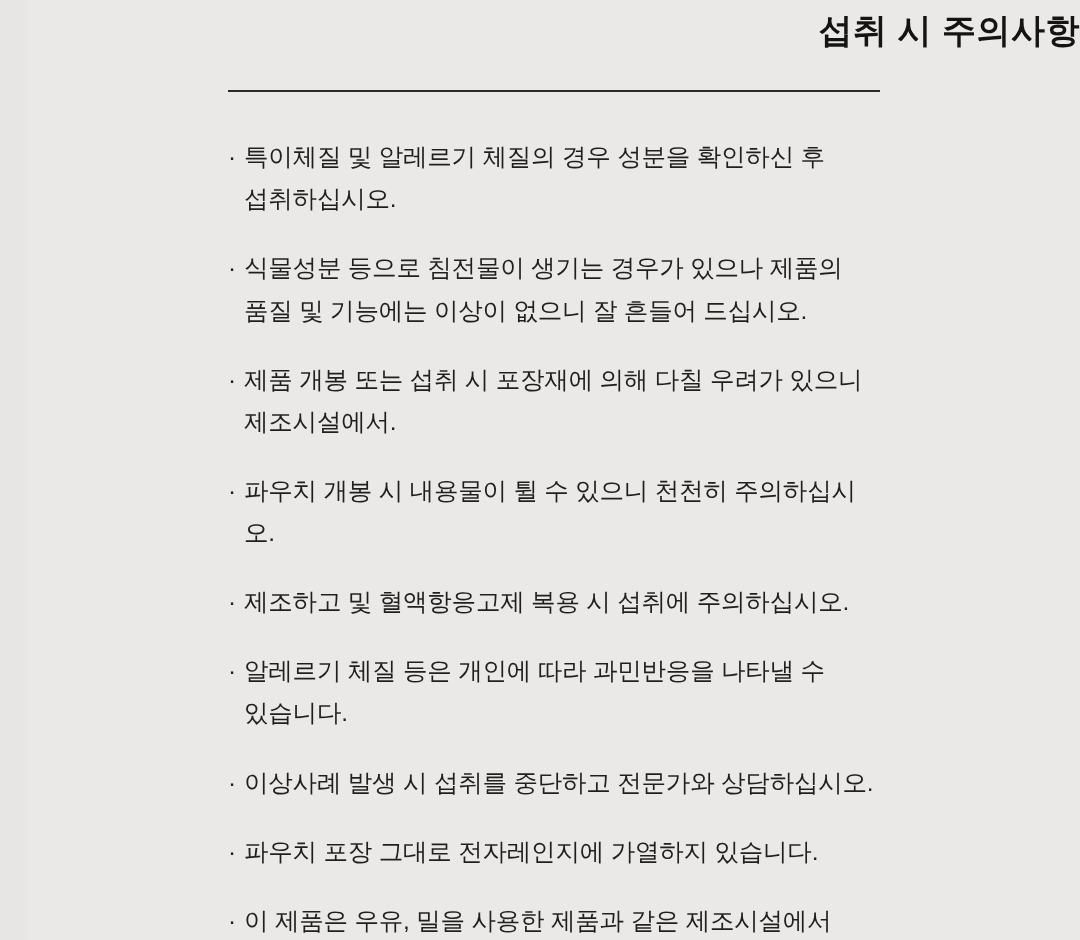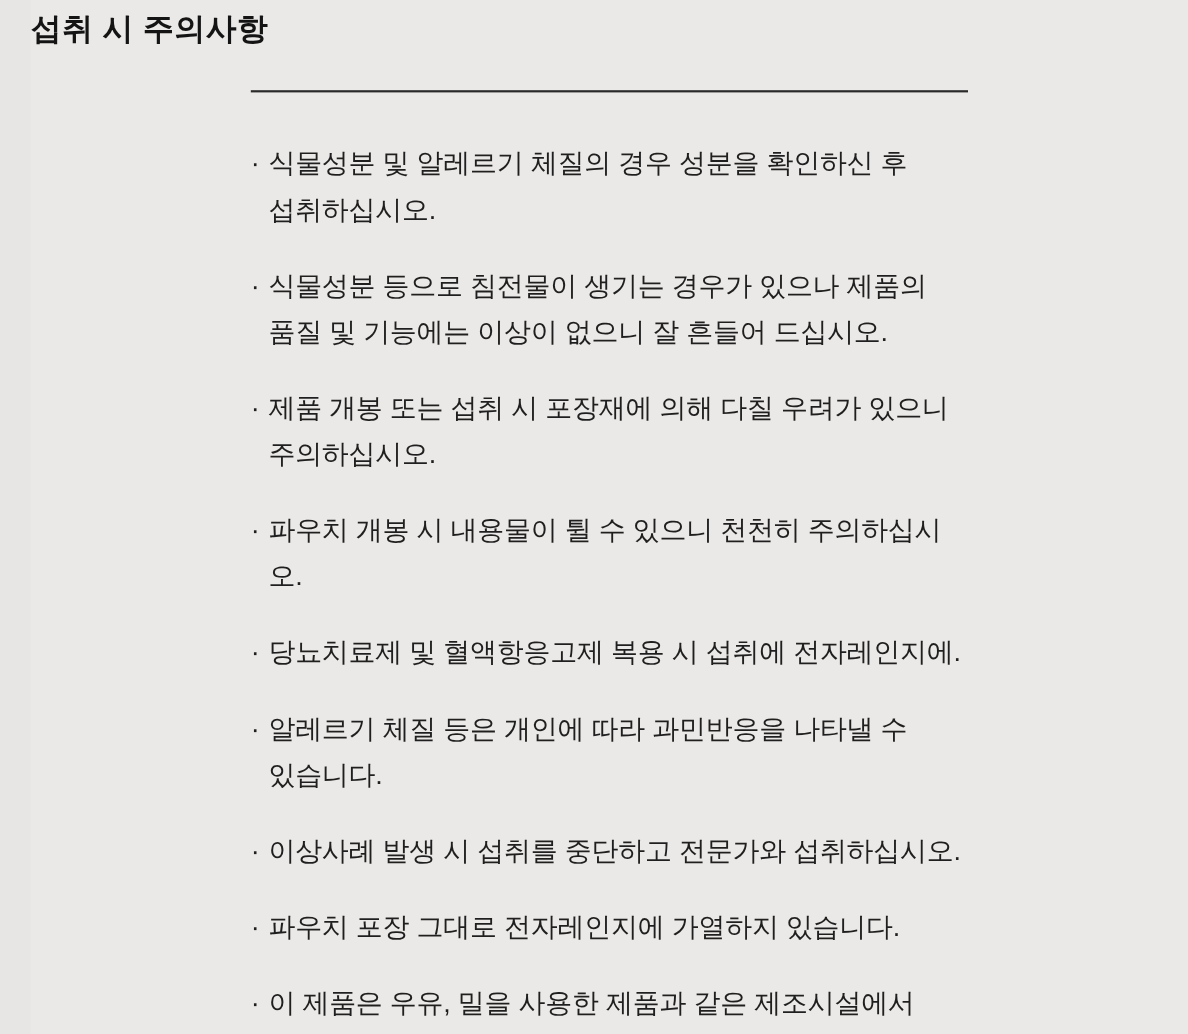--- a/index.html
+++ b/index.html
@@ -33,22 +33,22 @@
     position: absolute;
     left: 28px;
     top: 0;
     width: 1052px;
     height: 940px;
     box-sizing: border-box;
   }
   .title {
     margin: 0;
     padding-top: 8px;
-    text-align: left;
-    font-size: 28px;
+    text-align: right;
+    font-size: 34px;
     font-weight: 700;
     letter-spacing: 0.5px;
     color: #141414;
     line-height: 1.3;
   }
   .divider {
     width: 652px;
     height: 0;
     margin: 38px auto 0 auto;
     border-top: 2px solid #2a2a2a;
@@ -90,49 +90,49 @@
 <body>
 
 <div class="page">
   <div class="left-strip"></div>
   <div class="content">
     <h1 class="title">섭취 시 주의사항</h1>
     <div class="divider"></div>
     <ul class="notice-list">
       <li class="notice-item">
         <span class="bullet">·</span>
-        <span class="notice-text">식물성분 및 알레르기 체질의 경우 성분을 확인하신 후
+        <span class="notice-text">특이체질 및 알레르기 체질의 경우 성분을 확인하신 후
 섭취하십시오.</span>
       </li>
       <li class="notice-item">
         <span class="bullet">·</span>
         <span class="notice-text">식물성분 등으로 침전물이 생기는 경우가 있으나 제품의
 품질 및 기능에는 이상이 없으니 잘 흔들어 드십시오.</span>
       </li>
       <li class="notice-item">
         <span class="bullet">·</span>
         <span class="notice-text">제품 개봉 또는 섭취 시 포장재에 의해 다칠 우려가 있으니
-주의하십시오.</span>
+제조시설에서.</span>
       </li>
       <li class="notice-item">
         <span class="bullet">·</span>
         <span class="notice-text">파우치 개봉 시 내용물이 튈 수 있으니 천천히 주의하십시오.</span>
       </li>
       <li class="notice-item">
         <span class="bullet">·</span>
-        <span class="notice-text">당뇨치료제 및 혈액항응고제 복용 시 섭취에 전자레인지에.</span>
+        <span class="notice-text">제조하고 및 혈액항응고제 복용 시 섭취에 주의하십시오.</span>
       </li>
       <li class="notice-item">
         <span class="bullet">·</span>
         <span class="notice-text">알레르기 체질 등은 개인에 따라 과민반응을 나타낼 수
 있습니다.</span>
       </li>
       <li class="notice-item">
         <span class="bullet">·</span>
-        <span class="notice-text">이상사례 발생 시 섭취를 중단하고 전문가와 섭취하십시오.</span>
+        <span class="notice-text">이상사례 발생 시 섭취를 중단하고 전문가와 상담하십시오.</span>
       </li>
       <li class="notice-item">
         <span class="bullet">·</span>
         <span class="notice-text">파우치 포장 그대로 전자레인지에 가열하지 있습니다.</span>
       </li>
       <li class="notice-item">
         <span class="bullet">·</span>
         <span class="notice-text">이 제품은 우유, 밀을 사용한 제품과 같은 제조시설에서
 제조하고 있습니다.</span>
       </li>

